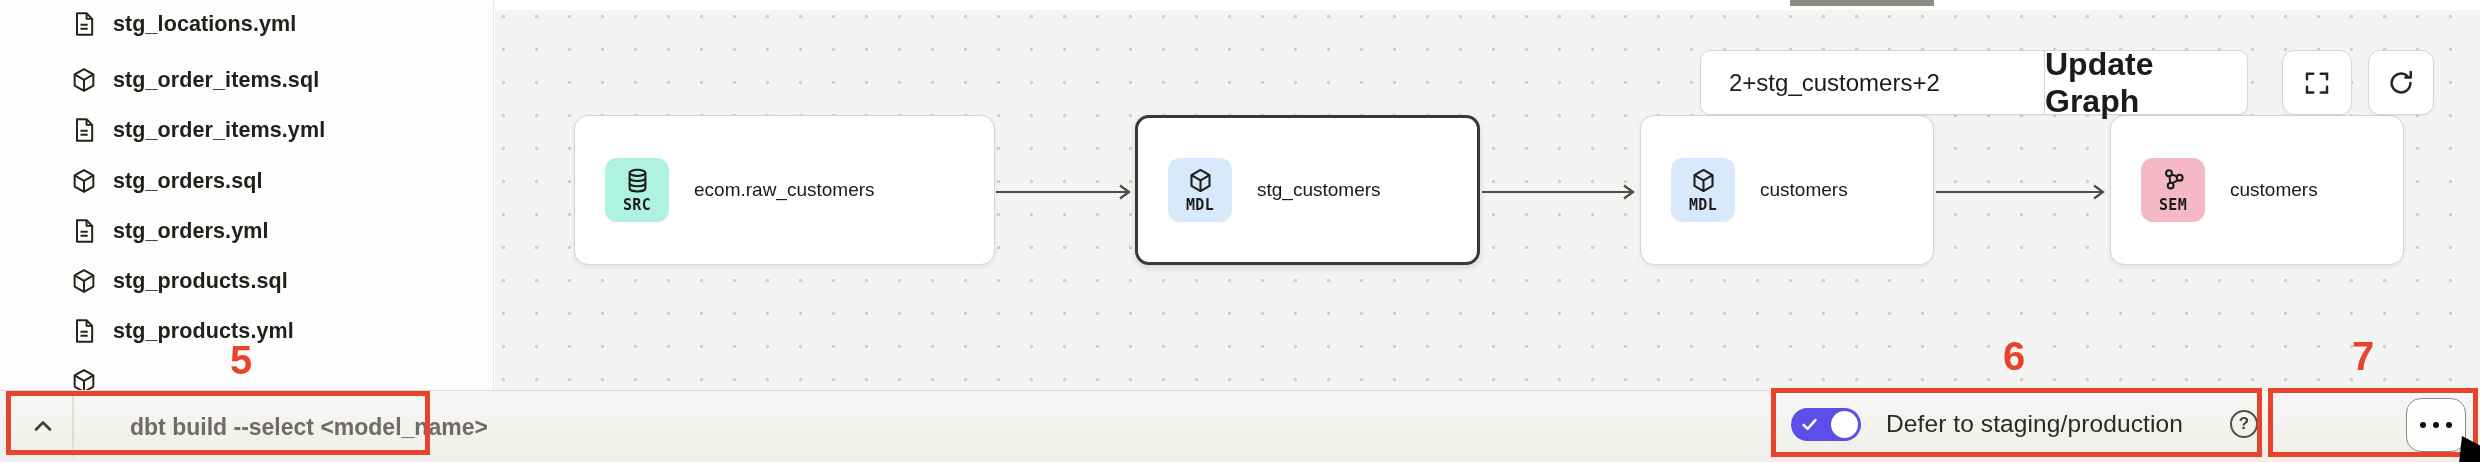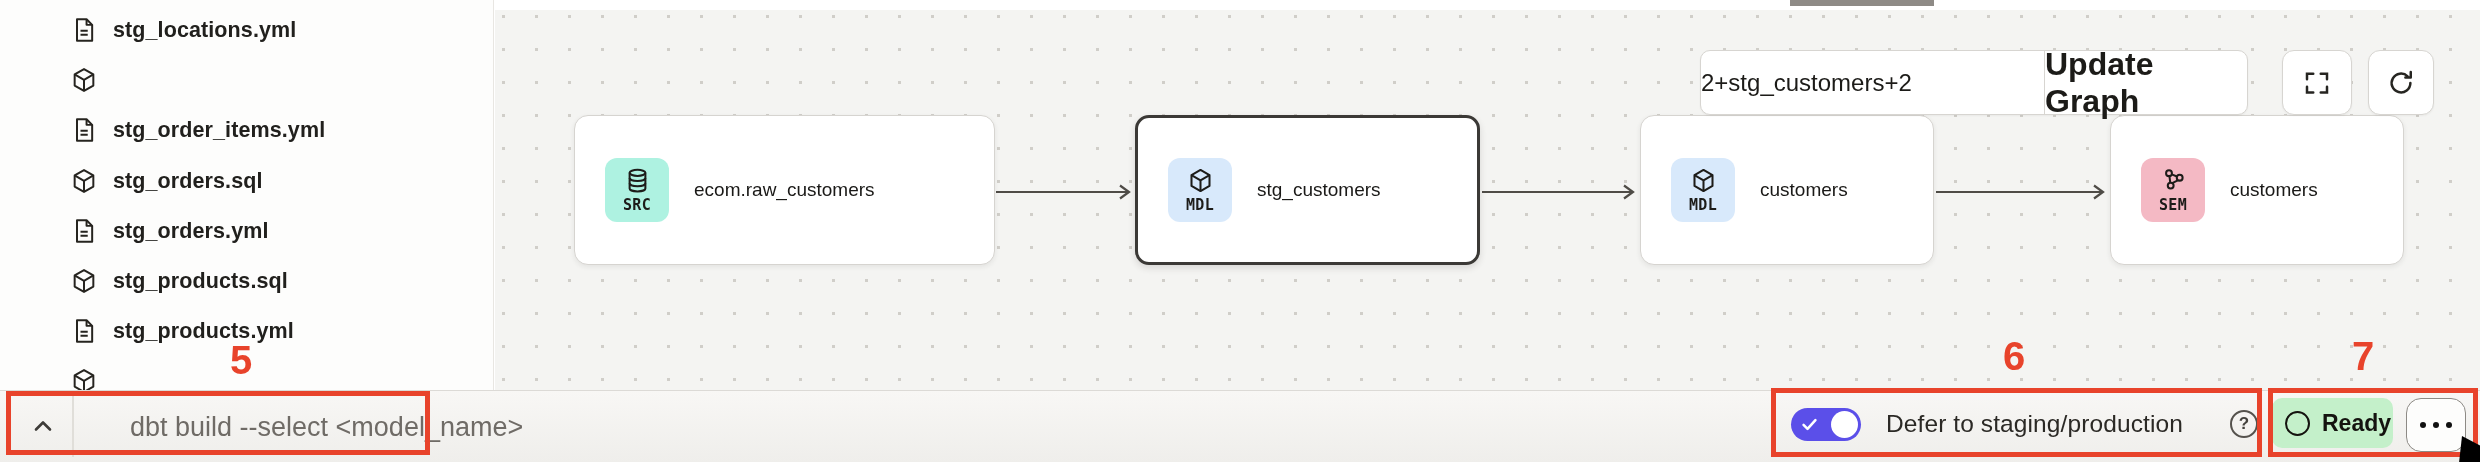--- a/index.html
+++ b/index.html
@@ -61,21 +61,21 @@
   .edge { position: absolute; top: 182px; height: 20px; z-index: 1; }
   .edge svg { width: 100%; height: 100%; display: block; }
 
   
   .selector-group {
     position: absolute; left: 1700px; top: 50px; width: 548px; height: 65px;
     background: #ffffff; border: 1px solid #d7d5d1; border-radius: 10px;
     display: flex; align-items: stretch; z-index: 4; box-shadow: 0 1px 2px rgba(40,38,35,.05);
   }
   .selector-input {
-    flex: 1 1 auto; display: flex; align-items: center; 
+    flex: 1 1 auto; display: flex; align-items: center; padding-left: 28px;
     font-size: 24px; color: #1c1b18; border-right: 1px solid #d7d5d1;
   }
   .update-btn {
     width: 202px; display: flex; align-items: center; justify-content: center;
     font-size: 32px; font-weight: 600; color: #1c1b18; cursor: pointer;
     border-radius: 0 10px 10px 0;
   }
   .icon-btn {
     position: absolute; top: 50px; height: 65px; background: #ffffff;
     border: 1px solid #d7d5d1; border-radius: 12px; z-index: 4;
@@ -93,21 +93,21 @@
     border-top: 1px solid #dcdad6; z-index: 10;
   }
   .collapse-btn {
     position: absolute; left: 20px; top: 12px; width: 46px; height: 46px;
     display: flex; align-items: center; justify-content: center; color: #3e3c38; cursor: pointer;
   }
   .collapse-btn svg { width: 24px; height: 24px; }
   .bar-divider { position: absolute; left: 72px; top: 4px; width: 2px; height: 62px; background: #e0ded9; }
   .command-input {
     position: absolute; left: 130px; top: 0; height: 72px; display: flex; align-items: center;
-    font-size: 27px; color: #6f6b66;
+    font-size: 23px; color: #6f6b66; font-weight: bold;
   }
   .defer-toggle {
     position: absolute; left: 1791px; top: 408px; width: 70px; height: 33px; border-radius: 17px;
     background: #5b4fe9; z-index: 12; cursor: pointer;
   }
   .defer-toggle .check { position: absolute; left: 9px; top: 7px; width: 19px; height: 19px; color: #ffffff; }
   .defer-toggle .knob {
     position: absolute; right: 3px; top: 3px; width: 27px; height: 27px;
     background: #ffffff; border-radius: 50%;
   }
@@ -148,38 +148,39 @@
 
   .cursor-pointer { position: absolute; left: 2452px; top: 436px; width: 40px; height: 36px; z-index: 60; }
 </style>
 </head>
 <body>
 
 <div id="app">
 
   <div class="sidebar">
 
-    <div class="file-row" style="top:7px">
+    <div class="file-row" style="top:1px">
       <span class="file-icon">
         <svg viewBox="0 0 24 24" fill="none" stroke="currentColor" stroke-width="1.7" stroke-linejoin="round">
             <path d="M6 2.8h8.2L19 7.6v13.6H6z"></path>
             <path d="M14.2 2.8v4.8H19"></path>
             <path d="M9 12.6h6.2M9 16h6.2"></path>
           </svg>
       </span>
       <span class="file-name">stg_locations.yml</span>
     </div>
 
     <div class="file-row" style="top:57px">
       <span class="file-icon">
         <svg viewBox="0 0 24 24" fill="none" stroke="currentColor" stroke-width="1.7" stroke-linejoin="round">
             <path d="M12 2.6l8 4.6v9.6l-8 4.6-8-4.6V7.2z"></path>
             <path d="M4 7.2l8 4.6 8-4.6M12 11.8v9.6"></path>
           </svg>
       </span>
+      <span class="file-name">stg_order_items.sql</span>
     </div>
 
     <div class="file-row" style="top:107px">
       <span class="file-icon">
         <svg viewBox="0 0 24 24" fill="none" stroke="currentColor" stroke-width="1.7" stroke-linejoin="round">
             <path d="M6 2.8h8.2L19 7.6v13.6H6z"></path>
             <path d="M14.2 2.8v4.8H19"></path>
             <path d="M9 12.6h6.2M9 16h6.2"></path>
           </svg>
       </span>
@@ -340,24 +341,20 @@
 
   <div class="defer-toggle">
     <svg class="check" viewBox="0 0 24 24" fill="none" stroke="currentColor" stroke-width="3.2" stroke-linecap="round" stroke-linejoin="round">
         <path d="M4.5 12.5l5 5 10-11"></path>
       </svg>
     <span class="knob"></span>
   </div>
   <div class="defer-label">Defer to staging/production</div>
   <div class="help-icon">?</div>
 
-  <div class="ready-pill">
-    <span class="status-ring"></span>
-    <span class="ready-label">Ready</span>
-  </div>
   <div class="menu-btn">
     <span class="dot"></span>
     <span class="dot"></span>
     <span class="dot"></span>
   </div>
 
   <div class="anno-box anno-box5"></div>
   <div class="anno-box anno-box6"></div>
   <div class="anno-box anno-box7"></div>
   <div class="anno-num anno-num5">5</div>

